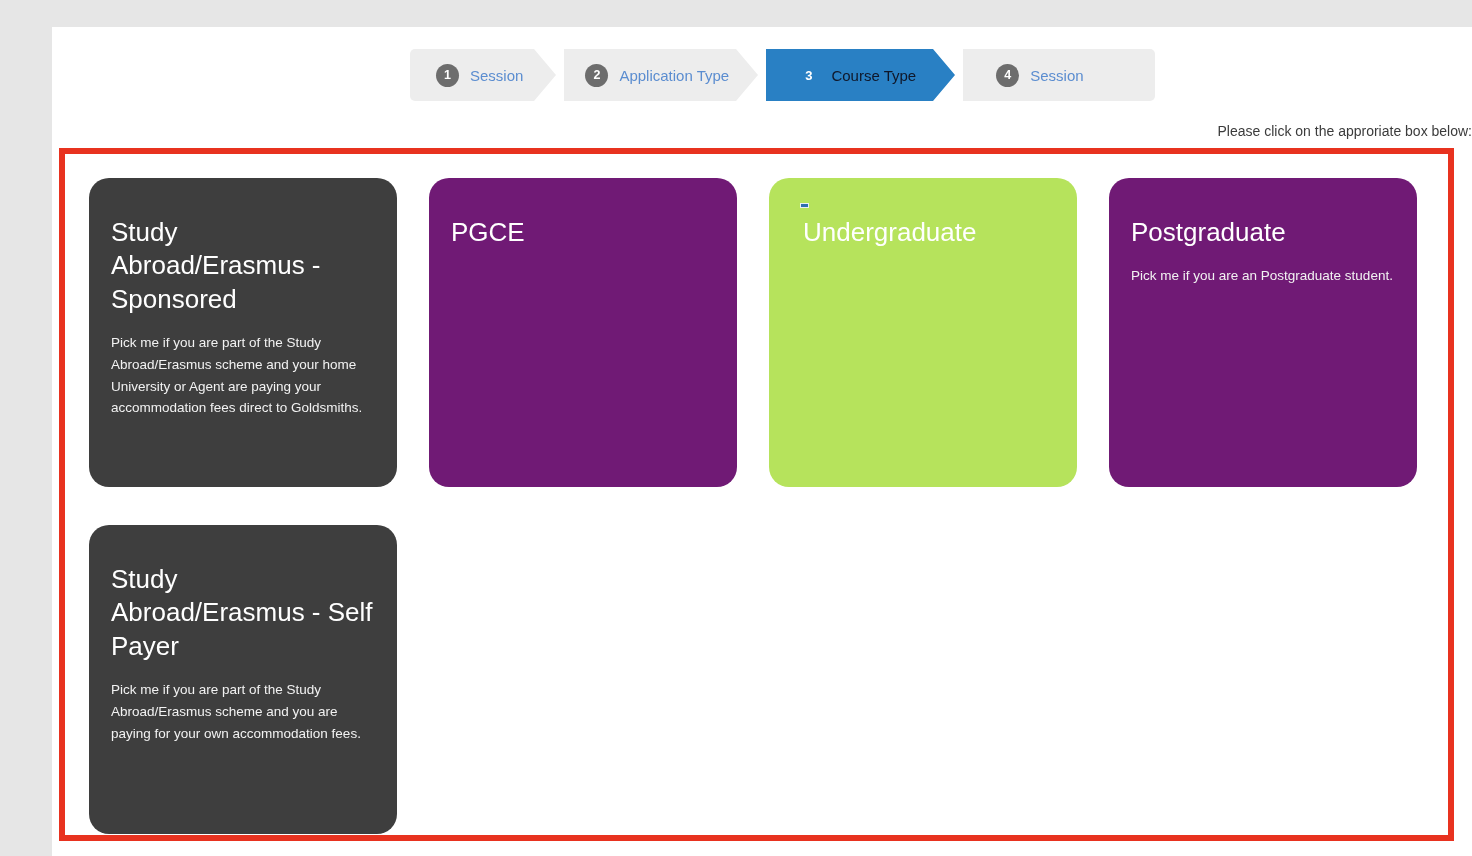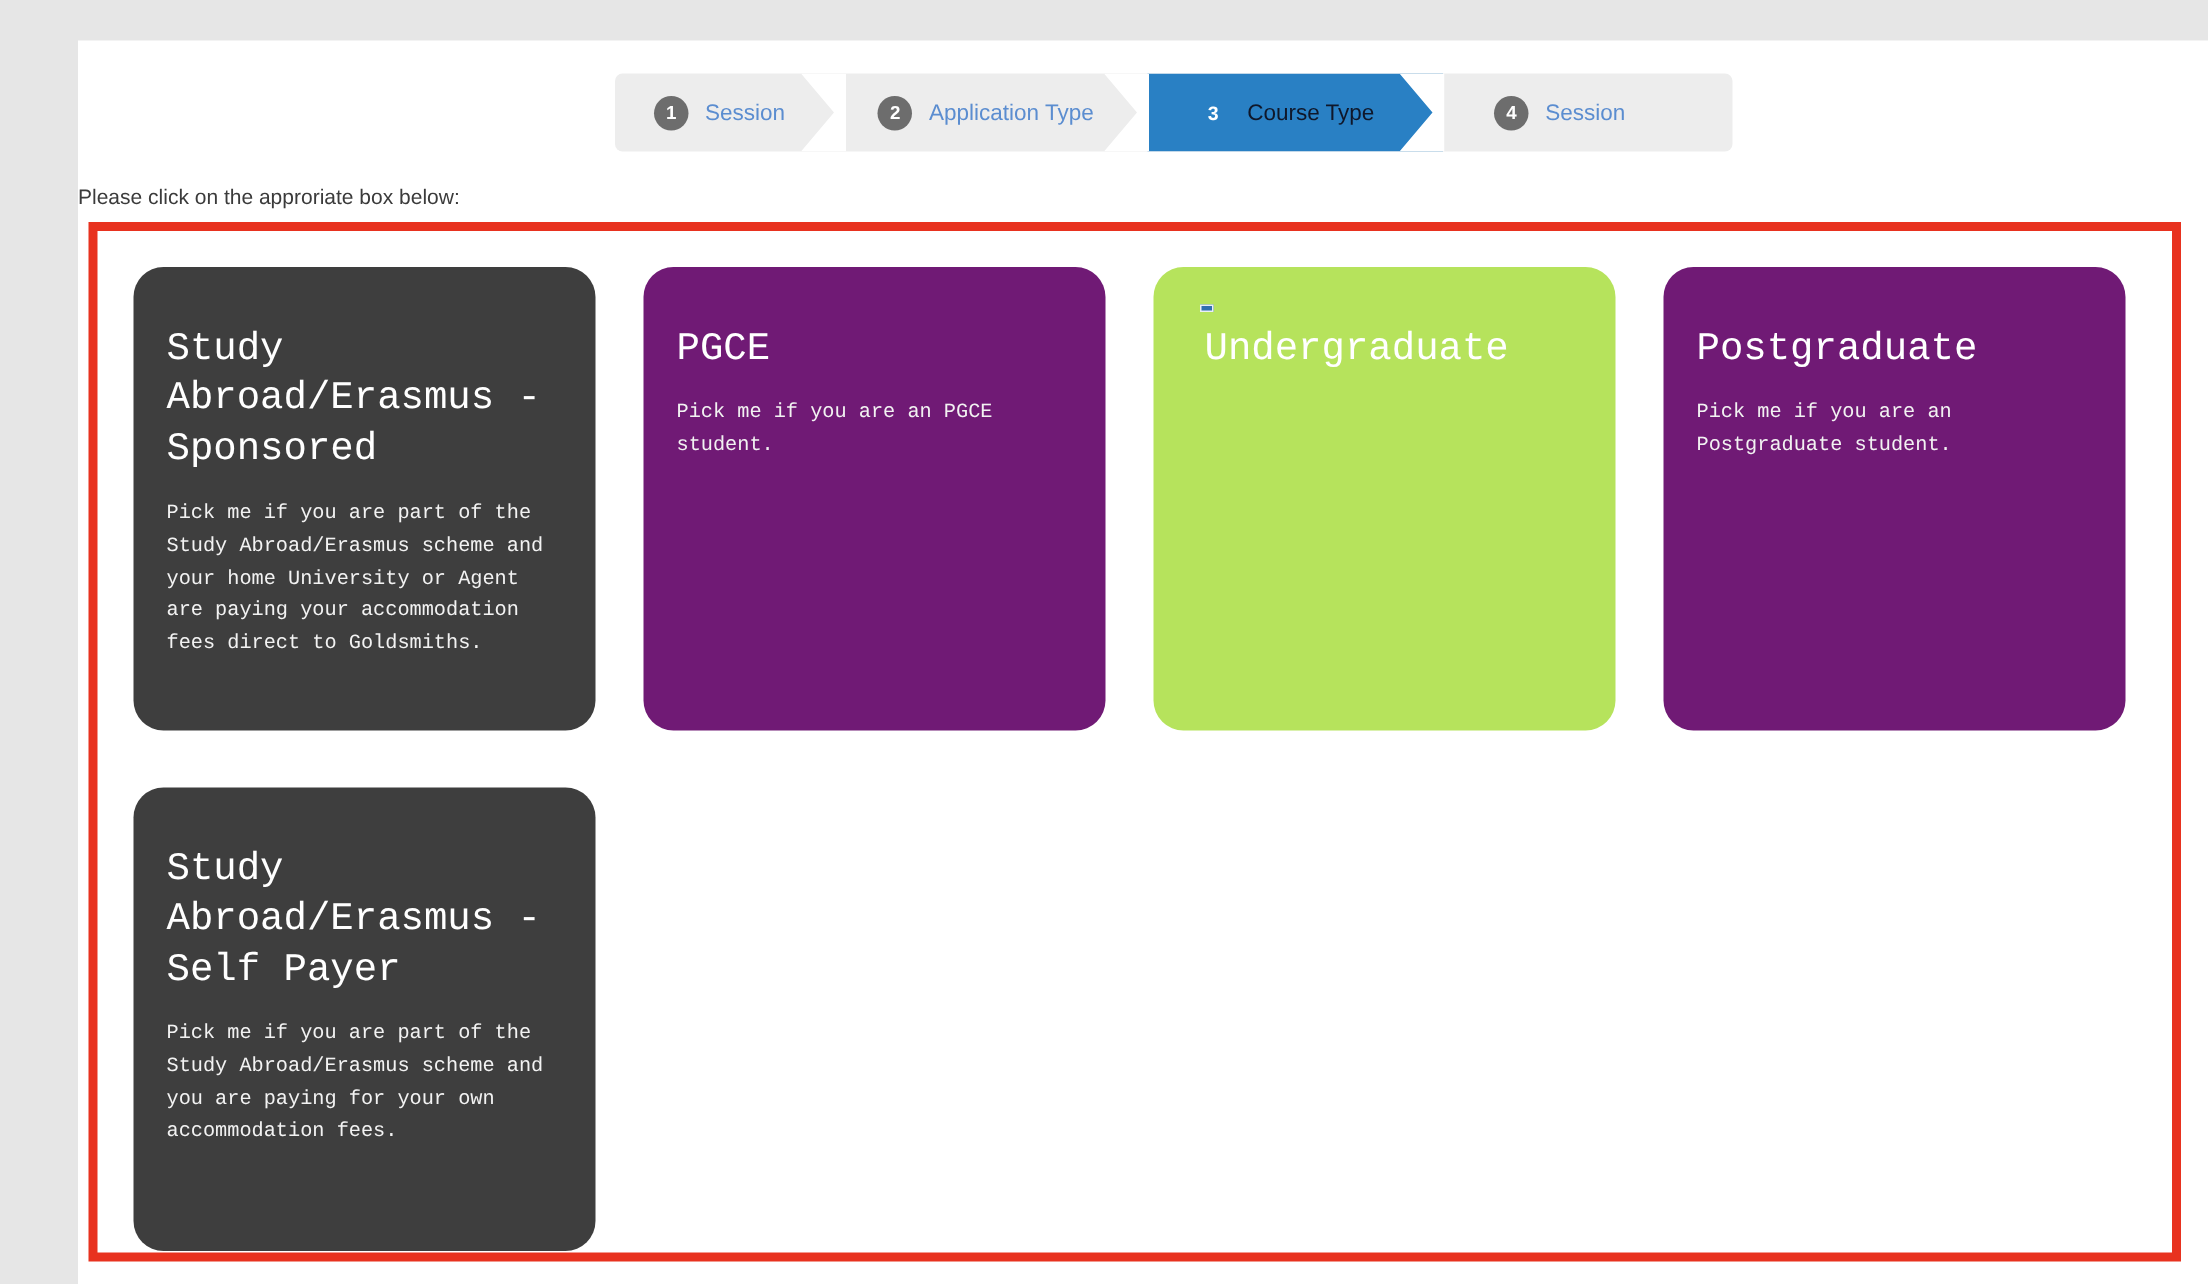--- a/index.html
+++ b/index.html
@@ -84,33 +84,32 @@
     font-size: 15px;
     color: #5b8dd0;
   }
   .step.s3 .step-label { color: #0f172a; }
 
   
   .instruction {
     position: absolute;
     left: 0; top: 96px;
     width: 1420px;
-    text-align: left;
+    text-align: right;
     font-size: 14px;
     color: #3b3b3b;
   }
 
   
   .red-frame {
     position: absolute;
     left: 7px; top: 121px;
     width: 1395px; height: 693px;
     border: 6px solid #e8321f;
     background: #ffffff;
-    font-family: Liberation Mono, monospace;
   }
 
   
   .cards {
     position: absolute;
     left: 24px; top: 24px;
     width: 1345px;
     display: flex;
     flex-wrap: wrap;
     gap: 38px 32px;
@@ -202,21 +201,20 @@
   <div class="red-frame">
     <div class="cards">
 
       <div class="card dark">
         <h2 class="card-title">Study Abroad/Erasmus - Sponsored</h2>
         <p class="card-desc">Pick me if you are part of the Study Abroad/Erasmus scheme and your home University or Agent are paying your accommodation fees direct to Goldsmiths.</p>
       </div>
 
       <div class="card green">
         <h2 class="card-title">PGCE</h2>
-        <p class="card-desc">Pick me if you are an PGCE student.</p>
       </div>
 
       <div class="card lime">
         <h2 class="card-title">Undergraduate</h2>
       </div>
 
       <div class="card green">
         <h2 class="card-title">Postgraduate</h2>
         <p class="card-desc">Pick me if you are an Postgraduate student.</p>
       </div>

